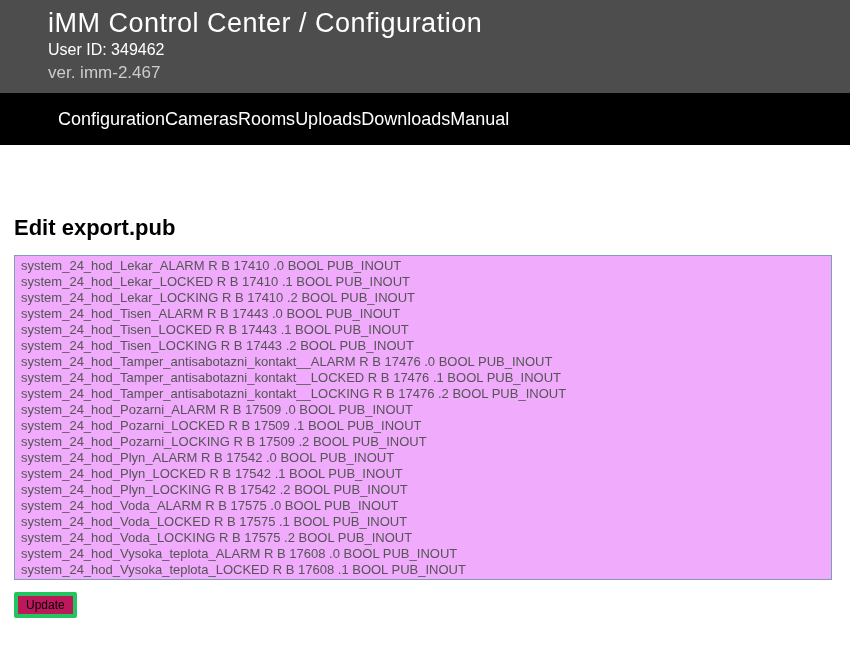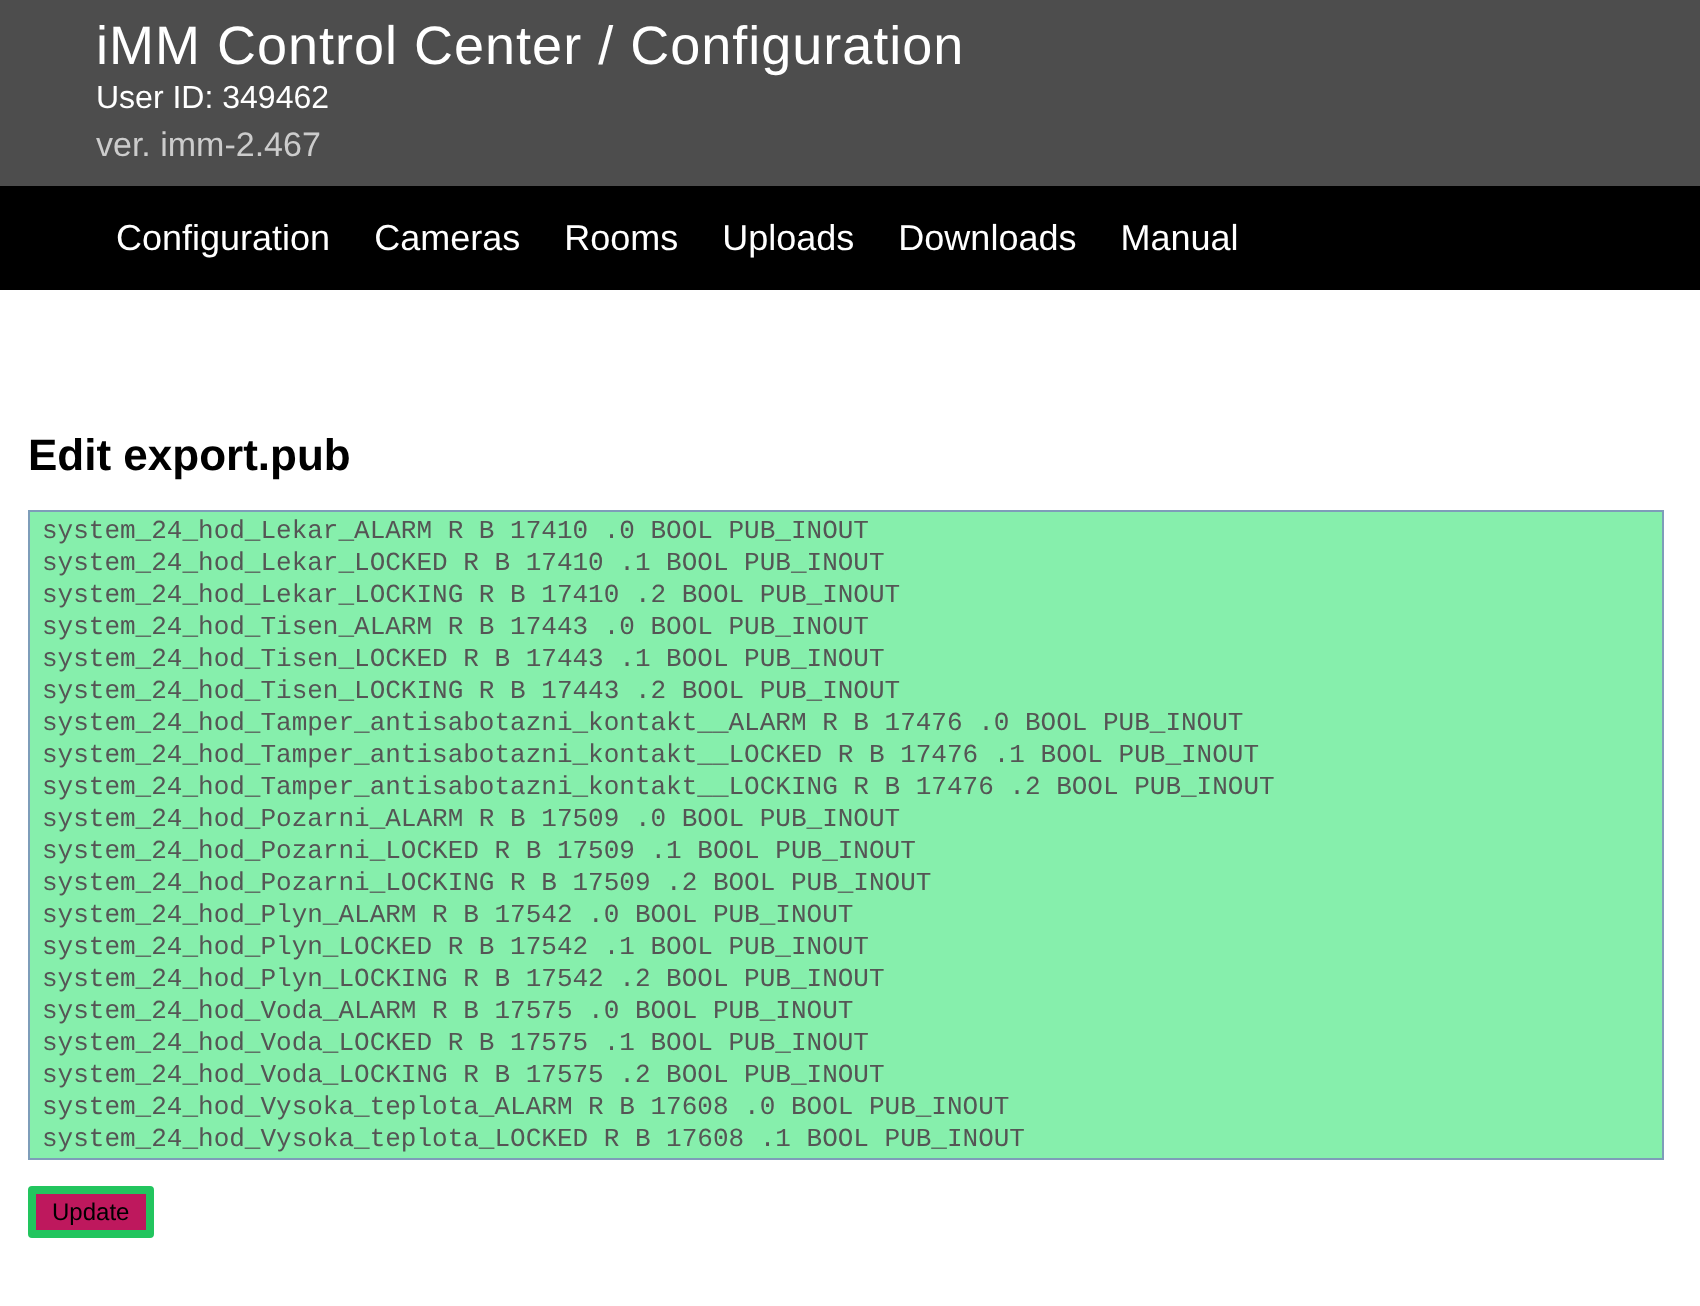--- a/index.html
+++ b/index.html
@@ -29,21 +29,20 @@
       margin-bottom: 4px;
     }
     .header-version {
       font-size: 17px;
       color: #cccccc;
     }
     .nav {
       background: #000000;
       padding: 0 0 0 58px;
       display: flex;
-      gap: 22px;
       height: 52px;
       align-items: center;
     }
     .nav-item {
       color: #ffffff;
       font-size: 18px;
       cursor: pointer;
       text-decoration: none;
     }
     .content {
@@ -51,26 +50,26 @@
     }
     .page-heading {
       font-size: 22px;
       font-weight: bold;
       color: #000000;
       margin-bottom: 14px;
     }
     .editor {
       width: 818px;
       height: 325px;
-      font-family: Liberation Mono, monospace;
+      font-family: Liberation Sans, sans-serif;
       font-size: 13px;
       line-height: 16px;
       padding: 2px 6px;
       border: 1px solid #7e9db9;
-      background: #86efac;
+      background: #f0abfc;
       color: #555555;
       resize: none;
       overflow-y: scroll;
       white-space: pre;
     }
     .update-btn {
       margin-top: 8px;
       padding: 2px 8px;
       font-size: 12px;
       background: #be185d;

